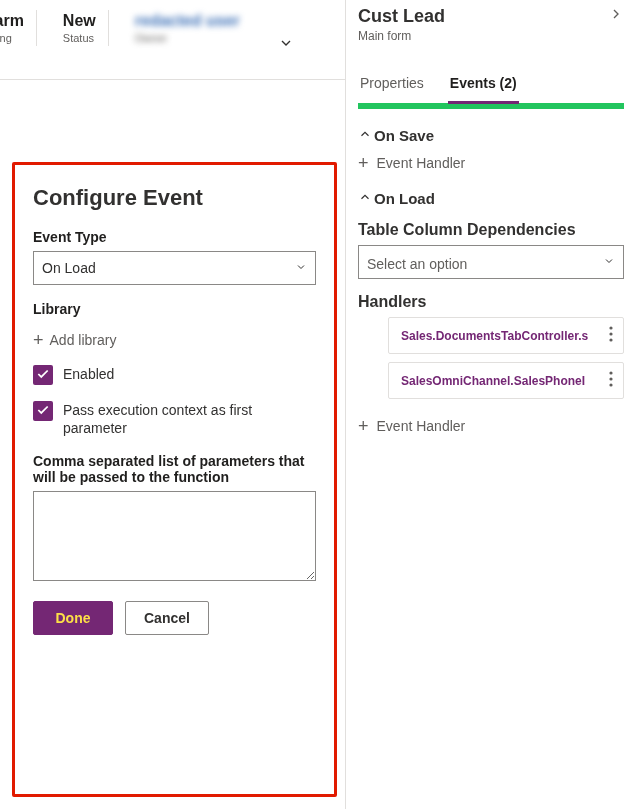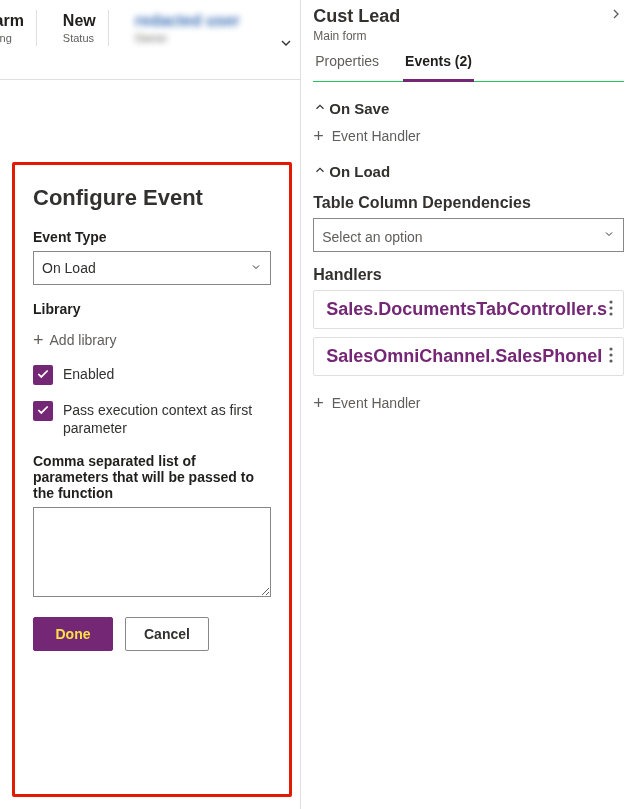--- a/index.html
+++ b/index.html
@@ -93,32 +93,32 @@
   .btn { height:34px; min-width:80px; padding:0 18px; font-size:14px; font-weight:600; border-radius:2px; cursor:pointer; }
   .btn-primary { background:#742774; color:#fde047; border:1px solid #742774; }
   .btn-secondary { background:#fff; color:#323130; border:1px solid #8a8886; }
 
   
   .rp-header { display:flex; align-items:flex-start; justify-content:space-between; padding-top:6px; }
   .rp-title { font-size:18px; font-weight:600; margin:0; }
   .rp-sub { font-size:12px; color:#605e5c; margin:2px 0 0 0; }
   .rp-chev svg{ width:16px;height:16px;stroke:#605e5c;}
 
-  .tabs { display:flex; gap:22px; border-bottom:1px solid #22c55e; margin-top:2px; }
+  .tabs { display:flex; gap:22px; border-bottom:6px solid #22c55e; margin-top:24px; }
   .tab { padding:8px 2px 10px 2px; font-size:14px; color:#605e5c; cursor:pointer; }
   .tab.active { color:#201f1e; font-weight:600; border-bottom:3px solid #742774; margin-bottom:-1px; }
 
   .section { margin-top:18px; }
   .sec-head { display:flex; align-items:center; gap:2px; font-weight:600; font-size:15px; cursor:pointer; }
   .sec-head svg{width:14px;height:14px;stroke:#323130;}
   .sub-label { font-size:16px; font-weight:600; margin:14px 0 6px 0; }
   .rp-select { width:100%; border:1px solid #8a8886; height:34px; padding:6px 30px 6px 8px; font-size:14px; color:#605e5c; background:#fff; position:relative; display:flex; align-items:flex-end;}
   .rp-select .chev{position:absolute;right:8px;top:50%;transform:translateY(-50%);}
 
-  .handler-row { display:flex; align-items:center; justify-content:space-between; border:1px solid #e1dfdd; border-radius:2px; padding:8px 8px 8px 12px; margin-bottom:8px; font-size:18px; color:#742774; font-weight:600; overflow:hidden; white-space:nowrap; text-overflow:ellipsis; cursor:pointer;}
+  .handler-row { display:flex; align-items:center; justify-content:space-between; border:1px solid #e1dfdd; border-radius:2px; padding:8px 8px 8px 12px; margin-bottom:8px; font-size:12px; color:#742774; font-weight:600; overflow:hidden; white-space:nowrap; text-overflow:ellipsis; cursor:pointer;margin-left:30px;}
   .handler-row .txt{overflow:hidden;text-overflow:ellipsis;}
   .more-btn { background:none;border:none;cursor:pointer;color:#605e5c;padding:0 2px;}
   .more-btn svg{width:4px;height:16px;fill:#605e5c;}
 
   .add-handler { display:inline-flex; align-items:center; gap:8px; color:#605e5c; margin-top:10px; cursor:pointer; font-size:14px;}
   .add-handler .plus{font-size:18px;line-height:1;}
 
   .chev svg{width:12px;height:12px;stroke:#323130;fill:none;stroke-width:2;}
 </style>
 </head>

